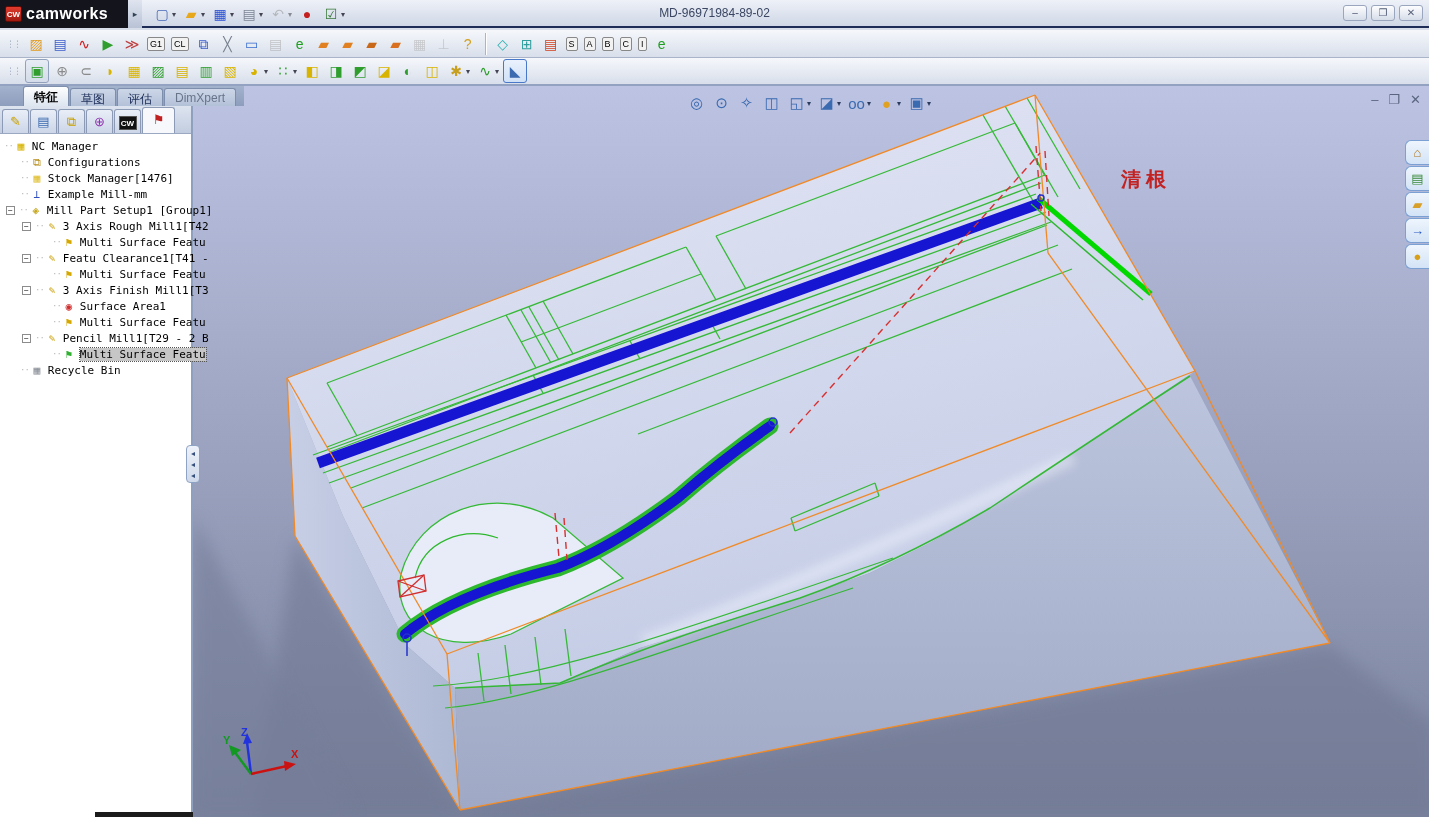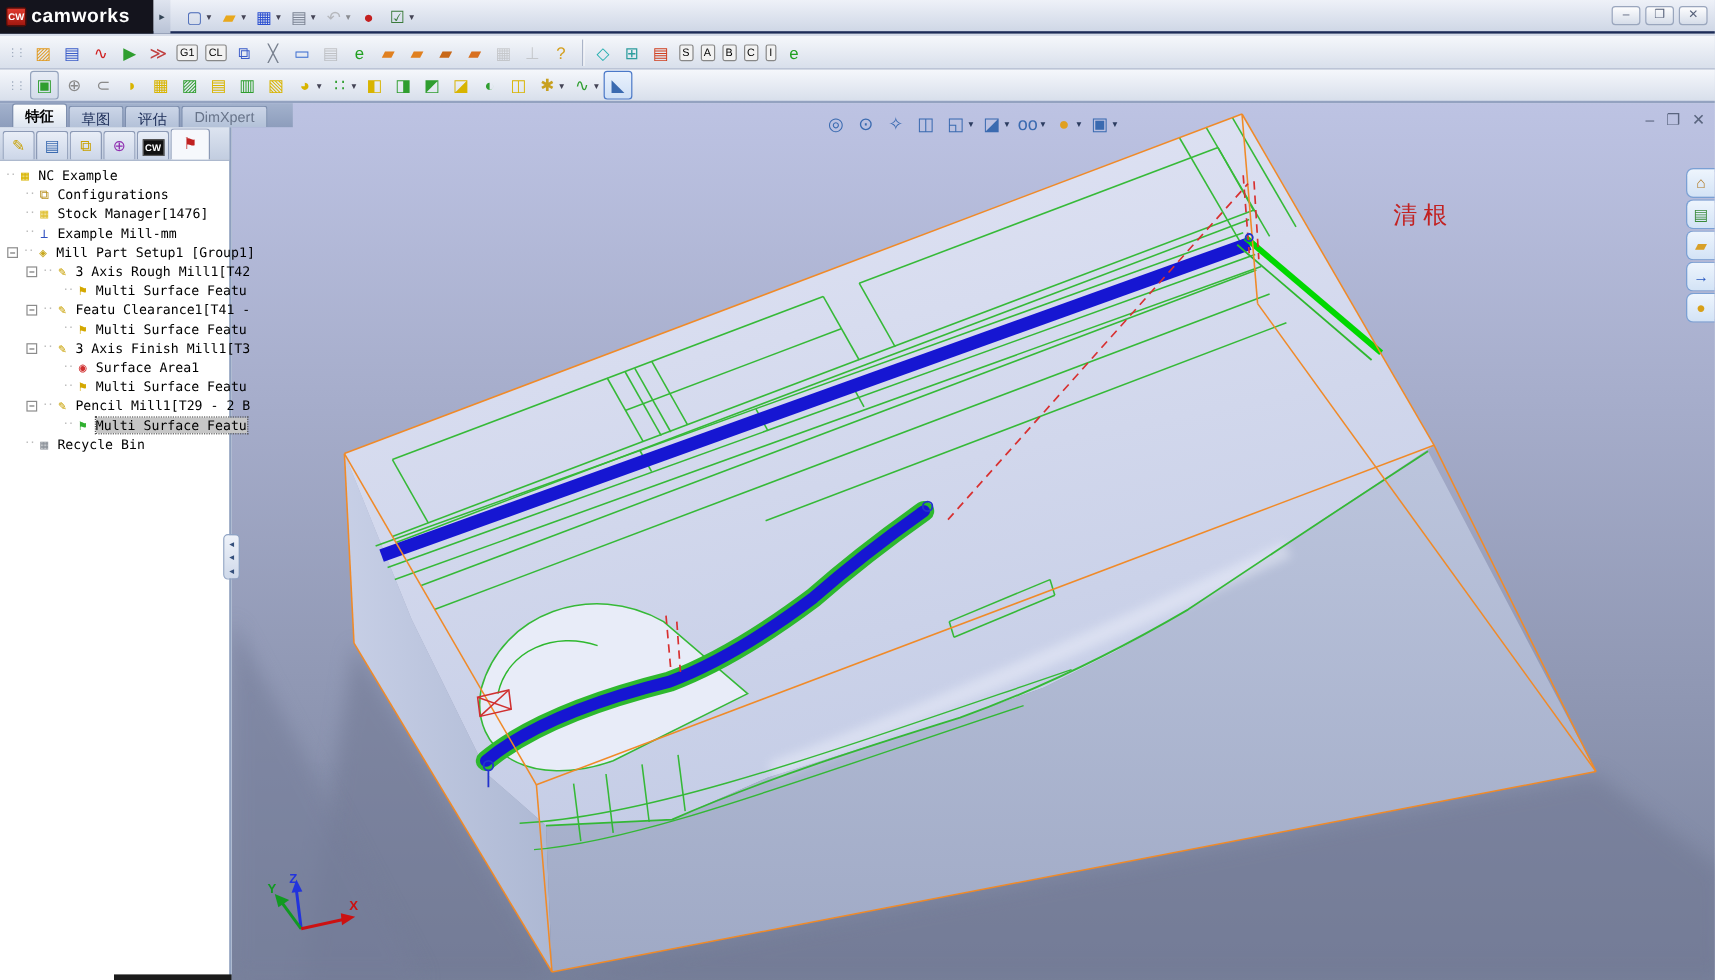--- a/index.html
+++ b/index.html
@@ -32,21 +32,21 @@
   .tbtn .glyph { display:inline-block; width:18px; height:18px; font-size:14px; line-height:18px; text-align:center; }
   .tbtn .txt { font-size:9px; font-weight:normal; border:1px solid #888; background:#f2f2f2; padding:1px 2px; border-radius:2px; }
   .tbtn .dd { font-size:8px; color:#445; margin-left:1px; line-height:16px; }
   .tbtn.grey { filter:grayscale(1); opacity:.55; }
   .tbtn.hl { border:1px solid #4a78c8; background:linear-gradient(#eaf2fd,#cfe0f6); }
   .tbtn.pressed { border:1px solid #93a2bc; background:linear-gradient(#e7ecf5,#d4dcea); }
   .sep { width:1px; height:22px; background:#aab4c8; margin:0 5px; box-shadow:1px 0 0 #fff; }
 
   
   .tabstrip { position:absolute; left:0; top:86px; width:244px; height:20px;
-    background:linear-gradient(#a3b2cd,#8d9dbc); display:flex; align-items:flex-end; padding-left:10px; z-index:5; }
+    background:linear-gradient(#a3b2cd,#8d9dbc); display:flex; align-items:flex-end; padding-left:23px; z-index:5; }
   .tab { height:18px; padding:2px 10px 0; margin-right:1px; font-size:12px; color:#1c2d58;
     background:linear-gradient(#ccd6e8,#b3c1d8); border:1px solid #7e8fae; border-bottom:none;
     border-radius:3px 3px 0 0; white-space:nowrap; }
   .tab.active { background:linear-gradient(#fdfefe,#dde5f0); font-weight:bold; color:#000; height:20px; }
   .tab.dim { color:#68748a; }
 
   
   .leftpanel { position:absolute; left:0; top:106px; width:193px; bottom:0; background:#fff;
     border-right:2px solid #8ea0be; }
   .mtabs { height:28px; background:linear-gradient(#dde4f0,#c2cde0); display:flex; align-items:flex-end;
@@ -66,22 +66,22 @@
   .panel-bottom { position:absolute; left:95px; bottom:0; width:98px; height:5px; background:#1b1b1b; }
 
   
   .viewport { position:absolute; left:193px; top:86px; right:0; bottom:0; overflow:hidden;
     background:linear-gradient(var(--bg-top,#bdc3e3), var(--bg-bottom,#79829c)); }
   .viewport svg { position:absolute; left:0; top:0; }
   .hud { position:absolute; left:492px; top:6px; display:flex; align-items:center; gap:2px; z-index:4; }
   .hudbtn { display:flex; align-items:center; padding:2px 2px; border-radius:3px; }
   .hudbtn .glyph { font-size:15px; color:#3a6ab0; width:19px; text-align:center; }
   .hudbtn .dd { font-size:8px; color:#2c3c60; margin-left:1px; }
-  .annotation { position:absolute; left:968px; top:80px; font-size:20px; letter-spacing:5px;
-    color:var(--annot,#c22222); z-index:3; font-weight:normal; }
+  .annotation { position:absolute; left:928px; top:80px; font-size:20px; letter-spacing:5px;
+    color:var(--annot,#c22222); z-index:3; font-weight:bold; }
   .vp-controls { position:absolute; right:8px; top:6px; display:flex; gap:10px; color:#5a657f; font-size:13px; z-index:4; }
   .taskpane { position:absolute; right:0; top:54px; display:flex; flex-direction:column; gap:1px; z-index:4; }
   .tpbtn { width:24px; height:25px; background:linear-gradient(#eef5fd,#d3e3f6); border:1px solid #7aa0d4;
     border-right:none; border-radius:6px 0 0 6px; text-align:center; font-size:13px; line-height:24px; }
   .splitter { position:absolute; left:186px; top:445px; width:14px; height:38px; z-index:6;
     background:linear-gradient(#eef2f9,#cfd9ea); border:1px solid #8fa3c4; border-radius:4px;
     color:#35507c; font-size:8px; line-height:11px; text-align:center; padding-top:2px; }
 </style>
 </head>
 <body>
@@ -114,20 +114,21 @@
         <span class="dd">▾</span>
       </span>
       <span class="tbtn">
         <span class="glyph" style="color: rgb(196, 32, 32);">●</span>
       </span>
       <span class="tbtn">
         <span class="glyph" style="color: rgb(58, 122, 58);">☑</span>
         <span class="dd">▾</span>
       </span>
     </div>
+  <div class="win-title">MD-96971984-89-02</div>
   <div class="win-controls" id="win-controls">
       <span class="wbtn">–</span>
       <span class="wbtn">❐</span>
       <span class="wbtn">✕</span>
     </div>
 </div>
 
 <div class="toolbar row2" id="row-cam">
     <span class="grip">⋮⋮</span>
     <span class="tbtn">
@@ -479,21 +480,21 @@
       <div class="mtab" style="color: rgb(58, 106, 176);">▤</div>
       <div class="mtab" style="color: rgb(200, 160, 0);">⧉</div>
       <div class="mtab" style="color: rgb(144, 48, 176);">⊕</div>
       <div class="mtab"><span class="cw">CW</span></div>
       <div class="mtab active" style="color: rgb(192, 32, 32);">⚑</div>
     </div>
   <div class="tree" id="tree">
       <div class="trow" style="padding-left: 4px;">
         <span class="dots">··</span>
         <span class="ticon" style="color: rgb(216, 180, 0);">▦</span>
-        <span class="tlabel">NC Example</span>
+        <span class="tlabel">NC Manager</span>
       </div>
       <div class="trow" style="padding-left: 20px;">
         <span class="dots">··</span>
         <span class="ticon" style="color: rgb(184, 144, 32);">⧉</span>
         <span class="tlabel">Configurations</span>
       </div>
       <div class="trow" style="padding-left: 20px;">
         <span class="dots">··</span>
         <span class="ticon" style="color: rgb(224, 192, 48);">▦</span>
         <span class="tlabel">Stock Manager[1476]</span>

